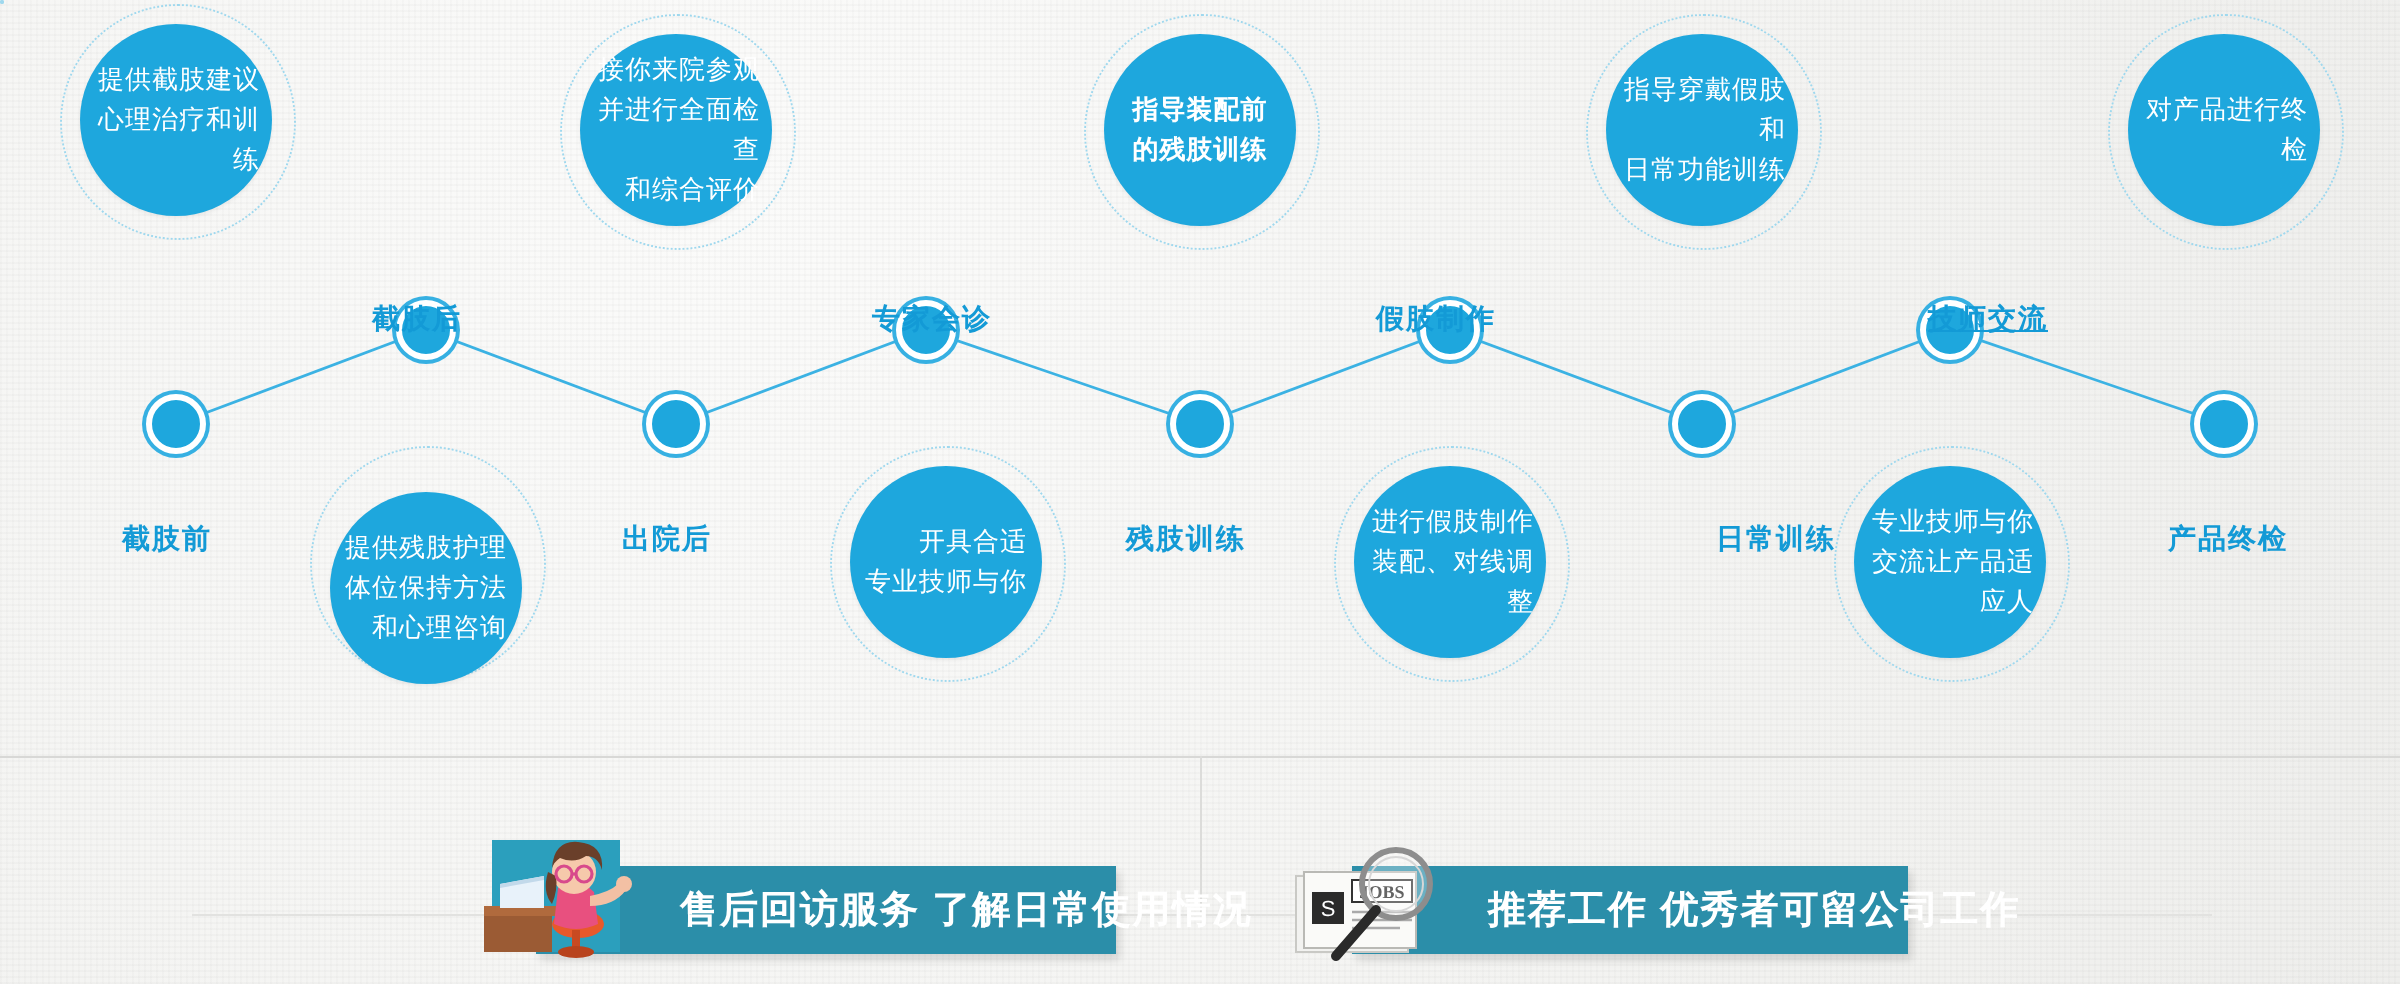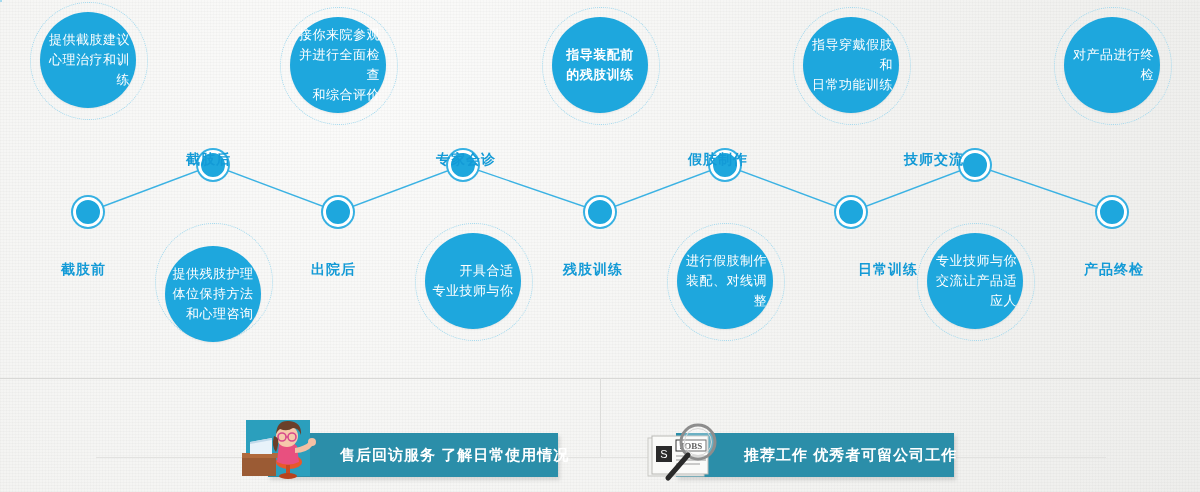--- a/index.html
+++ b/index.html
@@ -70,21 +70,21 @@
 
   .banner{
     position:absolute;
     height:44px;
     background:#2b8ea9;
     display:flex;align-items:center;
     z-index:5;
     box-shadow:2px 3px 4px rgba(0,0,0,.13);
   }
   .banner .btext{
-    color:#ffffff;font-size:15px;font-weight:bold;letter-spacing:1px;
+    color:#ffffff;font-size:19px;font-weight:bold;letter-spacing:1px;
     white-space:nowrap;
   }
   .banner-art{
     position:absolute;
     z-index:6;
     pointer-events:none;
   }
 </style>
 </head>
 <body>
@@ -152,21 +152,21 @@
       <div class="nlabel" style="left: 311px; top: 234px; color: rgb(19, 154, 214);">出院后</div>
       <div class="node" style="left: 448px; top: 150px;"></div>
       <div class="nlabel" style="left: 436px; top: 124px; color: rgb(19, 154, 214);">专家会诊</div>
       <div class="node" style="left: 585px; top: 197px;"></div>
       <div class="nlabel" style="left: 563px; top: 234px; color: rgb(19, 154, 214);">残肢训练</div>
       <div class="node" style="left: 710px; top: 150px;"></div>
       <div class="nlabel" style="left: 688px; top: 124px; color: rgb(19, 154, 214);">假肢制作</div>
       <div class="node" style="left: 836px; top: 197px;"></div>
       <div class="nlabel" style="left: 858px; top: 234px; color: rgb(19, 154, 214);">日常训练</div>
       <div class="node" style="left: 960px; top: 150px;"></div>
-      <div class="nlabel" style="left: 904px; top: 124px; color: rgb(19, 154, 214);">技师交流</div>
+      <div class="nlabel" style="left: 964px; top: 124px; color: rgb(19, 154, 214); text-decoration: underline;">技师交流</div>
       <div class="node" style="left: 1097px; top: 197px;"></div>
       <div class="nlabel" style="left: 1084px; top: 234px; color: rgb(19, 154, 214);">产品终检</div>
     </div>
 
   <div class="divider-h"></div>
   <div class="divider-v"></div>
   <div class="divider-h2"></div>
 
   <div class="banner" id="banner-0" style="left: 268px; top: 433px; width: 290px; background: rgb(43, 142, 169);">
     <span class="btext" style="margin-left:72px;">售后回访服务  了解日常使用情况</span>

